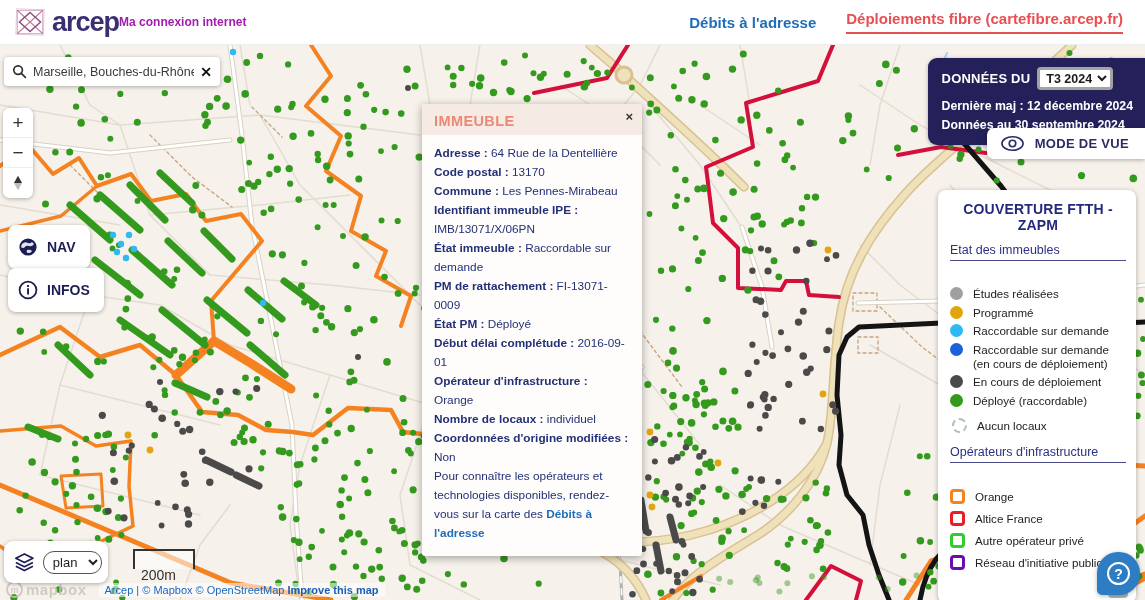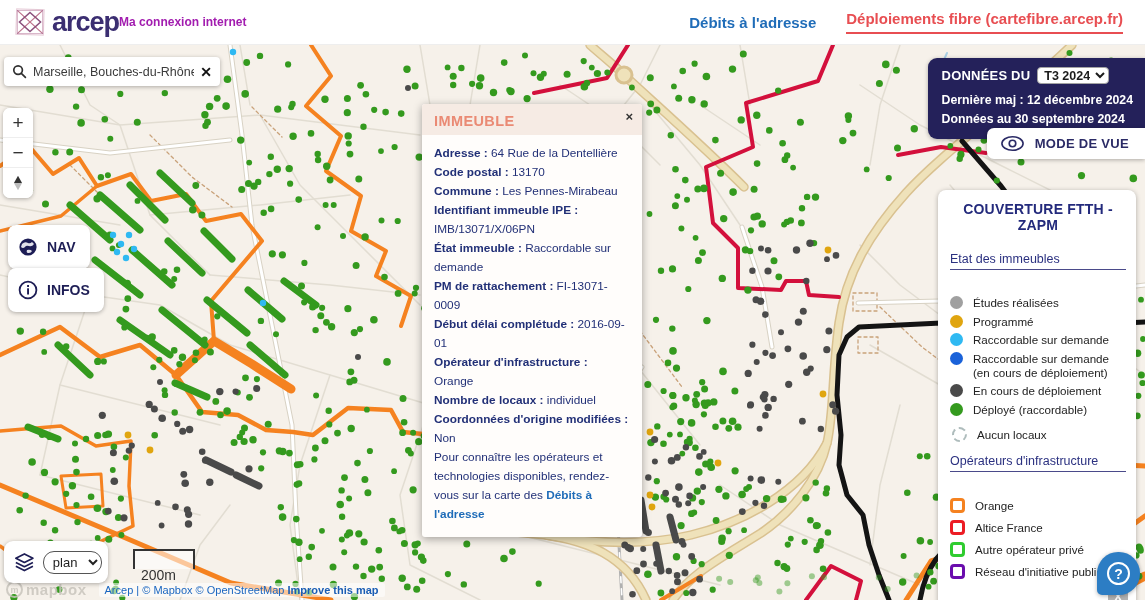--- a/index.html
+++ b/index.html
@@ -39,31 +39,31 @@
   .popup-x{position:absolute;top:6px;right:9px;font-size:13px;font-weight:bold;color:#333;cursor:pointer;line-height:1}
   .popup-bd{padding:9px 12px 13px;font-size:11.8px;line-height:19px;color:#223077;overflow-wrap:anywhere}
   .pfield b{font-weight:bold}
   .popup-ft{}
   .popup-link{color:#1f6cb8;font-weight:bold;cursor:pointer}
   
   .datapanel{position:absolute;right:0;top:58px;background:#24215a;color:#fff;border-radius:9px 0 0 9px;
      padding:9px 12px 10px 14px;z-index:30;box-shadow:0 1px 4px rgba(0,0,0,.3)}
   .dp-row{display:flex;align-items:center;gap:7px;margin-bottom:7px}
   .dp-label{font-size:13px;font-weight:bold;letter-spacing:.2px}
-  .period-sel{font-family:inherit;font-size:12.5px;font-weight:bold;border-radius:4px;border:1px solid #a3a3a3;
-     height:17px;padding:0 2px;background:#fff;color:#1c1c1c;cursor:pointer}
+  .period-sel{font-family:inherit;font-size:12.5px;font-weight:bold;border-radius:4px;border:3px solid #a3a3a3;
+     height:23px;padding:0 2px;background:#fff;color:#1c1c1c;cursor:pointer}
   .dp-line{font-size:12.3px;font-weight:bold;line-height:1.55;white-space:nowrap}
   
   .modevue{position:absolute;right:0;top:128px;height:31px;background:#fff;border-radius:7px 0 0 7px;z-index:30;
      box-shadow:0 1px 4px rgba(0,0,0,.3);display:flex;align-items:center;gap:10px;padding:0 16px 0 13px;
      font-size:13px;font-weight:bold;color:#2b2b66;letter-spacing:.3px;cursor:pointer}
   
   .legend{position:absolute;left:938px;top:190px;width:198px;background:#fff;border-radius:8px;z-index:25;
      box-shadow:0 1px 5px rgba(0,0,0,.3);padding:11px 10px 26px 12px}
-  .lg-title{text-align:center;color:#232a7c;font-weight:bold;font-size:14px;margin-bottom:19px;letter-spacing:.2px}
+  .lg-title{text-align:center;color:#232a7c;font-weight:bold;font-size:14px;margin-bottom:10px;letter-spacing:.2px}
   .lg-sec{color:#2b3180;font-size:12.5px;border-bottom:1px solid #4a4a8a;padding-bottom:3px;margin-bottom:26px}
   .lg-item{display:flex;align-items:flex-start;gap:10px;margin-bottom:5px;font-size:11.6px;color:#222;line-height:1.18}
   .lg-dot{width:13px;height:13px;border-radius:50%;flex:0 0 13px;margin-top:0}
   .lg-none{display:flex;align-items:center;gap:10px;margin:10px 0 12px 2px;font-size:11.6px;color:#222}
   .lg-dash{width:15px;height:15px;border-radius:50%;border:2px dashed #aebcbc;flex:0 0 15px}
   .op-item{display:flex;align-items:center;gap:10px;margin-bottom:7px;font-size:11.6px;color:#222}
   .op-sq{width:15px;height:15px;border-radius:4px;border:3px solid #000;background:#fff;flex:0 0 15px}
   .lg-x{position:absolute;right:8px;bottom:5px;width:20px;height:19px;background:#b3b3b3;border-radius:4px;
      color:#fff;font-weight:bold;font-size:12px;display:flex;align-items:center;justify-content:center;cursor:pointer}
   
@@ -1059,20 +1059,21 @@
       <span class="popup-x">×</span>
     </div>
     <div class="popup-bd">
       <div>
           <div class="pfield"><b>Adresse : </b>64 Rue de la Dentellière</div>
           <div class="pfield"><b>Code postal : </b>13170</div>
           <div class="pfield"><b>Commune : </b>Les Pennes-Mirabeau</div>
           <div class="pfield"><b>Identifiant immeuble IPE : </b>IMB/13071/X/06PN</div>
           <div class="pfield"><b>État immeuble : </b>Raccordable sur demande</div>
           <div class="pfield"><b>PM de rattachement : </b>FI-13071-0009</div>
+          <div class="pfield"><b>État PM : </b>Déployé</div>
           <div class="pfield"><b>Début délai complétude : </b>2016-09-01</div>
           <div class="pfield"><b>Opérateur d'infrastructure : </b>Orange</div>
           <div class="pfield"><b>Nombre de locaux : </b>individuel</div>
           <div class="pfield"><b>Coordonnées d'origine modifiées : </b>Non</div>
         </div>
       <div class="popup-ft">
         <span>Pour connaître les opérateurs et technologies disponibles, rendez-vous sur la carte des</span>
         <span class="popup-link">Débits à l'adresse</span>
       </div>
     </div>

